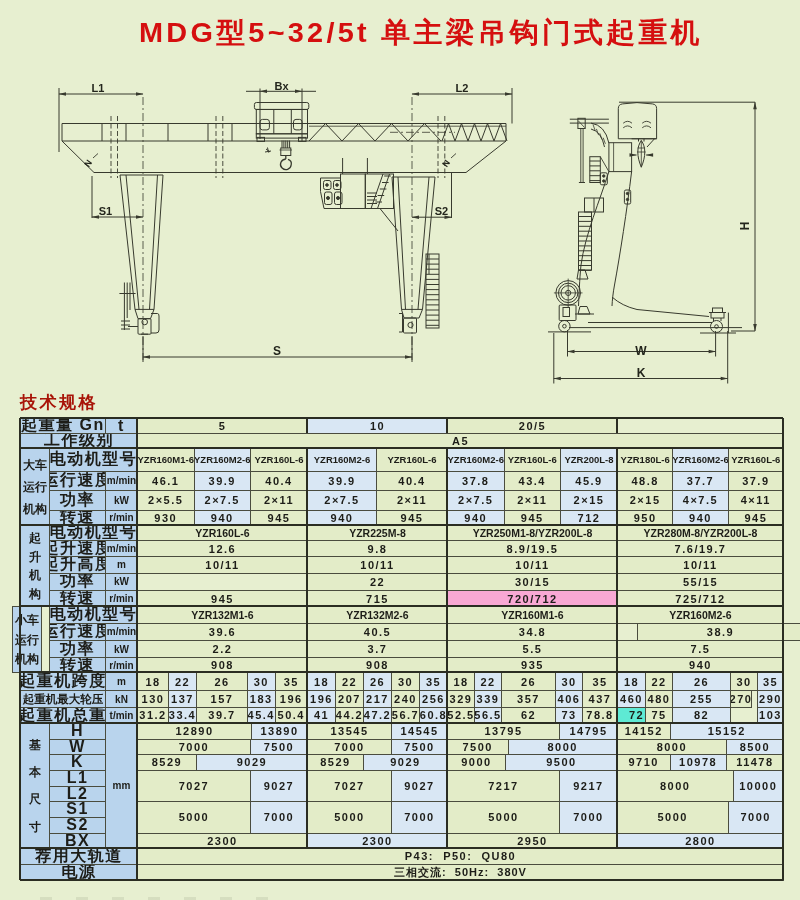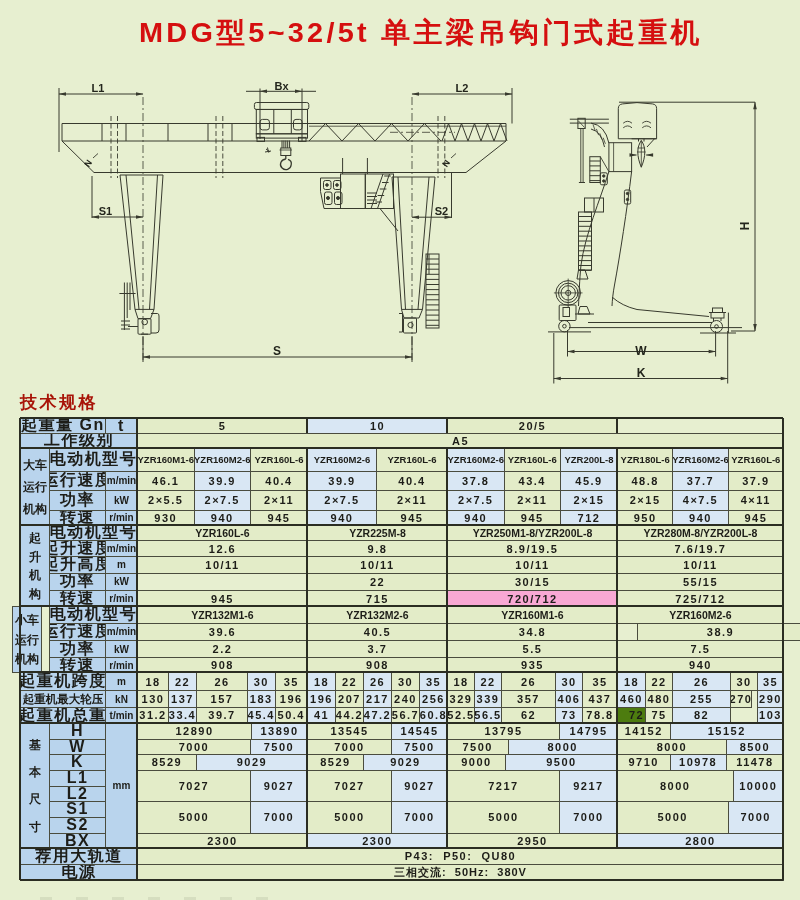--- a/index.html
+++ b/index.html
@@ -473,21 +473,21 @@
 <div class="c n" style="left:307px;top:707px;width:29px;height:16.5px;background:#d9e7f4">41</div>
 <div class="c n" style="left:335px;top:707px;width:29px;height:16.5px;background:#e3ecc8">44.2</div>
 <div class="c n" style="left:363px;top:707px;width:29px;height:16.5px;background:#d9e7f4">47.2</div>
 <div class="c n" style="left:391px;top:707px;width:29px;height:16.5px;background:#e3ecc8">56.7</div>
 <div class="c n" style="left:419px;top:707px;width:29px;height:16.5px;background:#d9e7f4">60.8</div>
 <div class="c n" style="left:447px;top:707px;width:28px;height:16.5px;background:#e3ecc8">52.5</div>
 <div class="c n" style="left:474px;top:707px;width:28px;height:16.5px;background:#d9e7f4">56.5</div>
 <div class="c n" style="left:501px;top:707px;width:55px;height:16.5px;background:#e3ecc8">62</div>
 <div class="c n" style="left:555px;top:707px;width:28px;height:16.5px;background:#d9e7f4">73</div>
 <div class="c n" style="left:582px;top:707px;width:36px;height:16.5px;background:#e3ecc8">78.8</div>
-<div class="c n" style="left:617px;top:707px;width:39px;height:16.5px;background:#4d7c0f">72</div>
+<div class="c n" style="left:617px;top:707px;width:39px;height:16.5px;background:#5eead4">72</div>
 <div class="c n" style="left:645px;top:707px;width:28px;height:16.5px;background:#e3ecc8">75</div>
 <div class="c n" style="left:672px;top:707px;width:59px;height:16.5px;background:#d9e7f4">82</div>
 <div class="c n" style="left:730px;top:731px;width:28px;height:16.5px;background:#eab308">96</div>
 <div class="c n" style="left:757px;top:707px;width:27px;height:16.5px;background:#d9e7f4">103</div>
 <div class="c vlab" style="left:20px;top:722.5px;width:30px;height:126.5px;background:#b9d4ed">
       <i>基</i>
       <i>本</i>
       <i>尺</i>
       <i>寸</i>
     </div>

